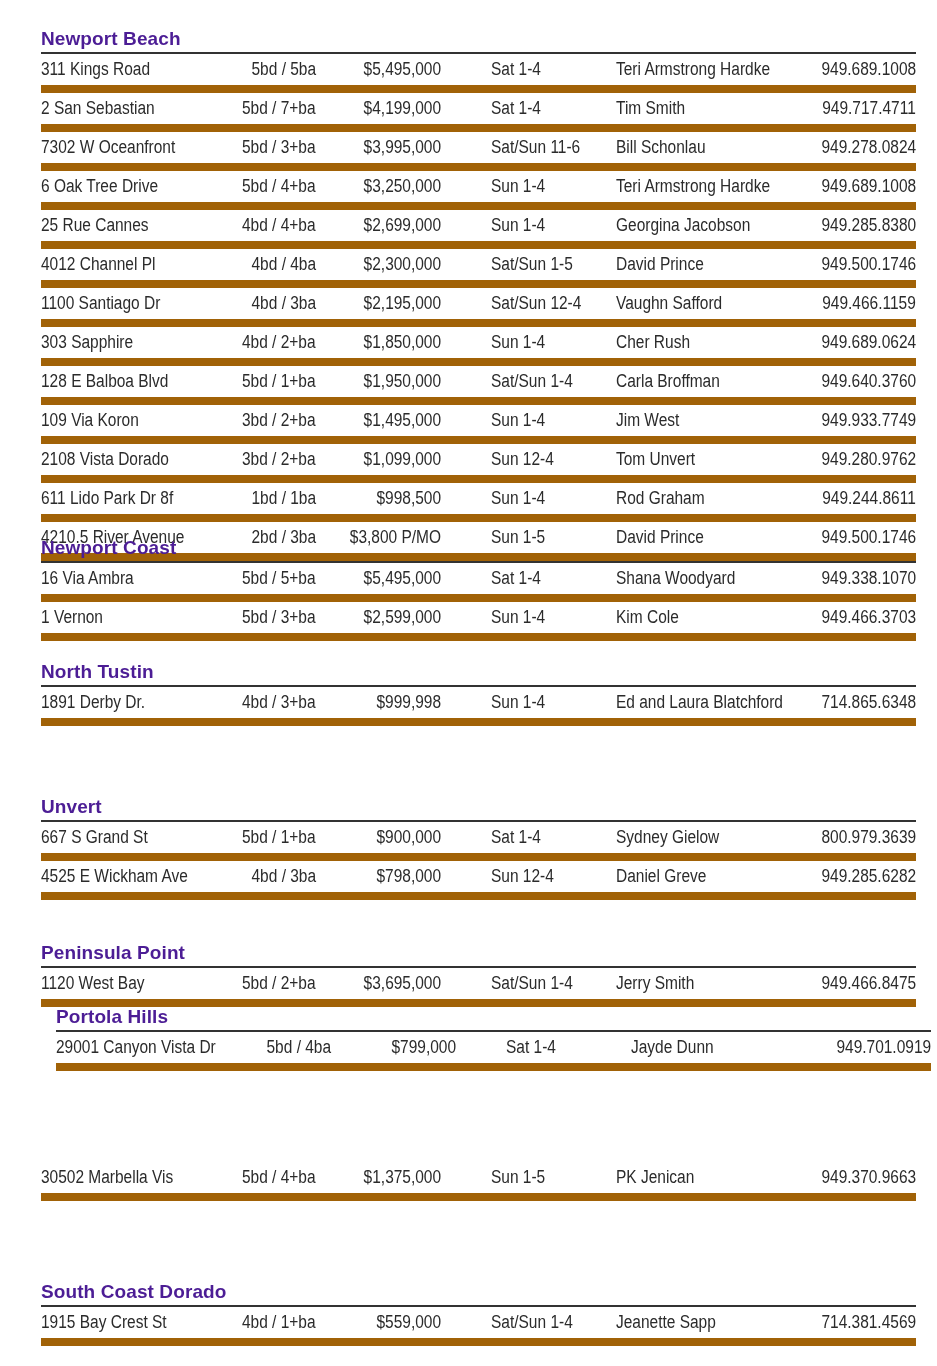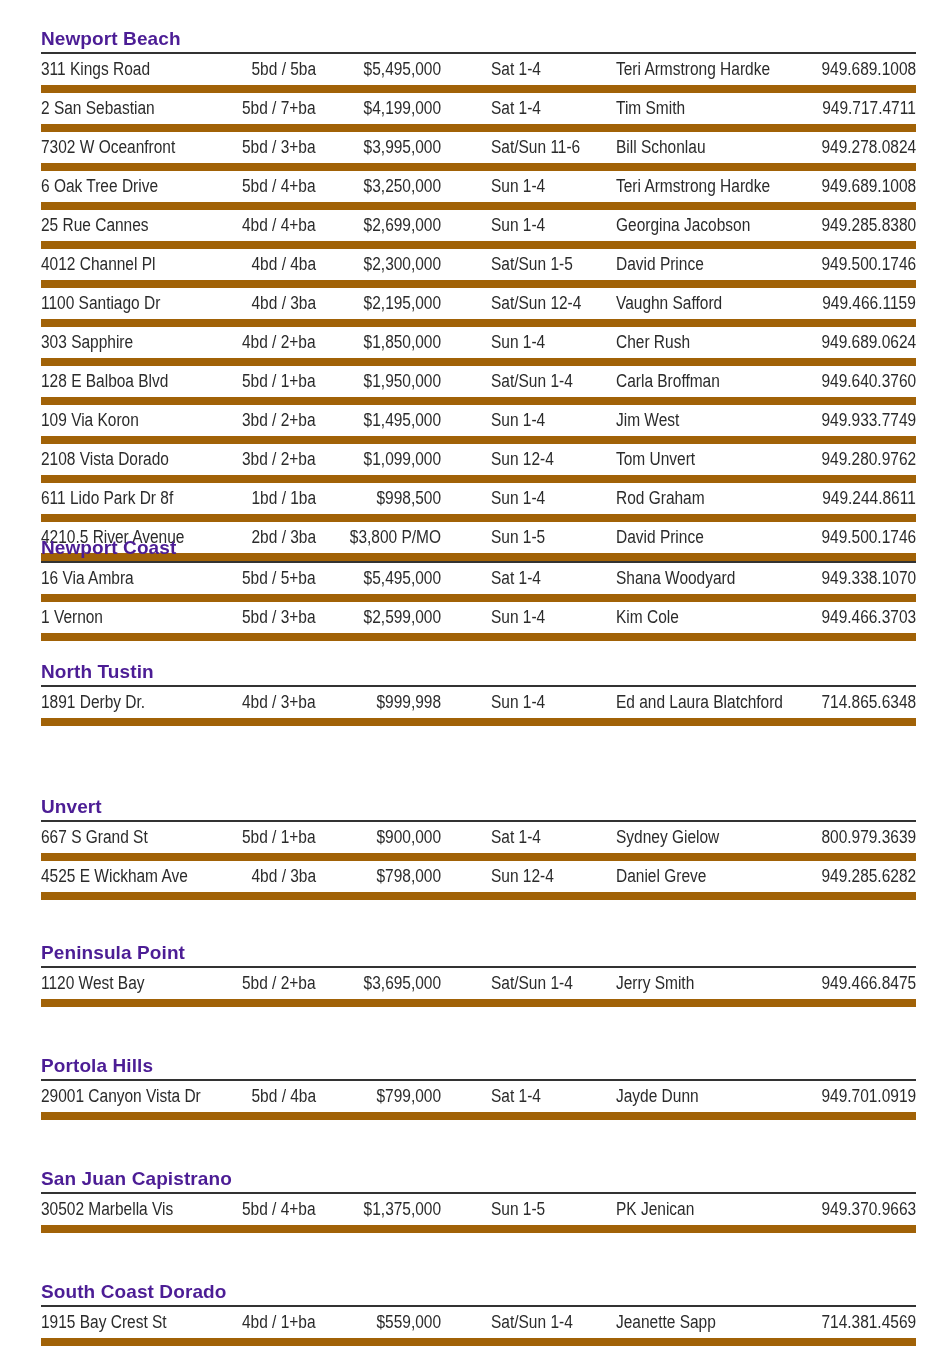--- a/index.html
+++ b/index.html
@@ -185,33 +185,32 @@
       <div class="section-title">Peninsula Point</div>
       <div class="row">
         <span class="c-addr">1120 West Bay</span>
         <span class="c-bed">5bd / 2+ba</span>
         <span class="c-price">$3,695,000</span>
         <span class="c-time">Sat/Sun 1-4</span>
         <span class="c-agent">Jerry Smith</span>
         <span class="c-phone">949.466.8475</span>
       </div>
     </div>
-    <div class="section" style="top: 1049px;">
+    <div class="section" style="top: 1000px; margin-left: 15px;">
       <div class="section-title">Portola Hills</div>
       <div class="row">
         <span class="c-addr">29001 Canyon Vista Dr</span>
         <span class="c-bed">5bd / 4ba</span>
         <span class="c-price">$799,000</span>
         <span class="c-time">Sat 1-4</span>
         <span class="c-agent">Jayde Dunn</span>
         <span class="c-phone">949.701.0919</span>
       </div>
     </div>
     <div class="section" style="top: 1162px;">
-      <div class="section-title">San Juan Capistrano</div>
       <div class="row">
         <span class="c-addr">30502 Marbella Vis</span>
         <span class="c-bed">5bd / 4+ba</span>
         <span class="c-price">$1,375,000</span>
         <span class="c-time">Sun 1-5</span>
         <span class="c-agent">PK Jenican</span>
         <span class="c-phone">949.370.9663</span>
       </div>
     </div>
     <div class="section" style="top: 1275px;">

